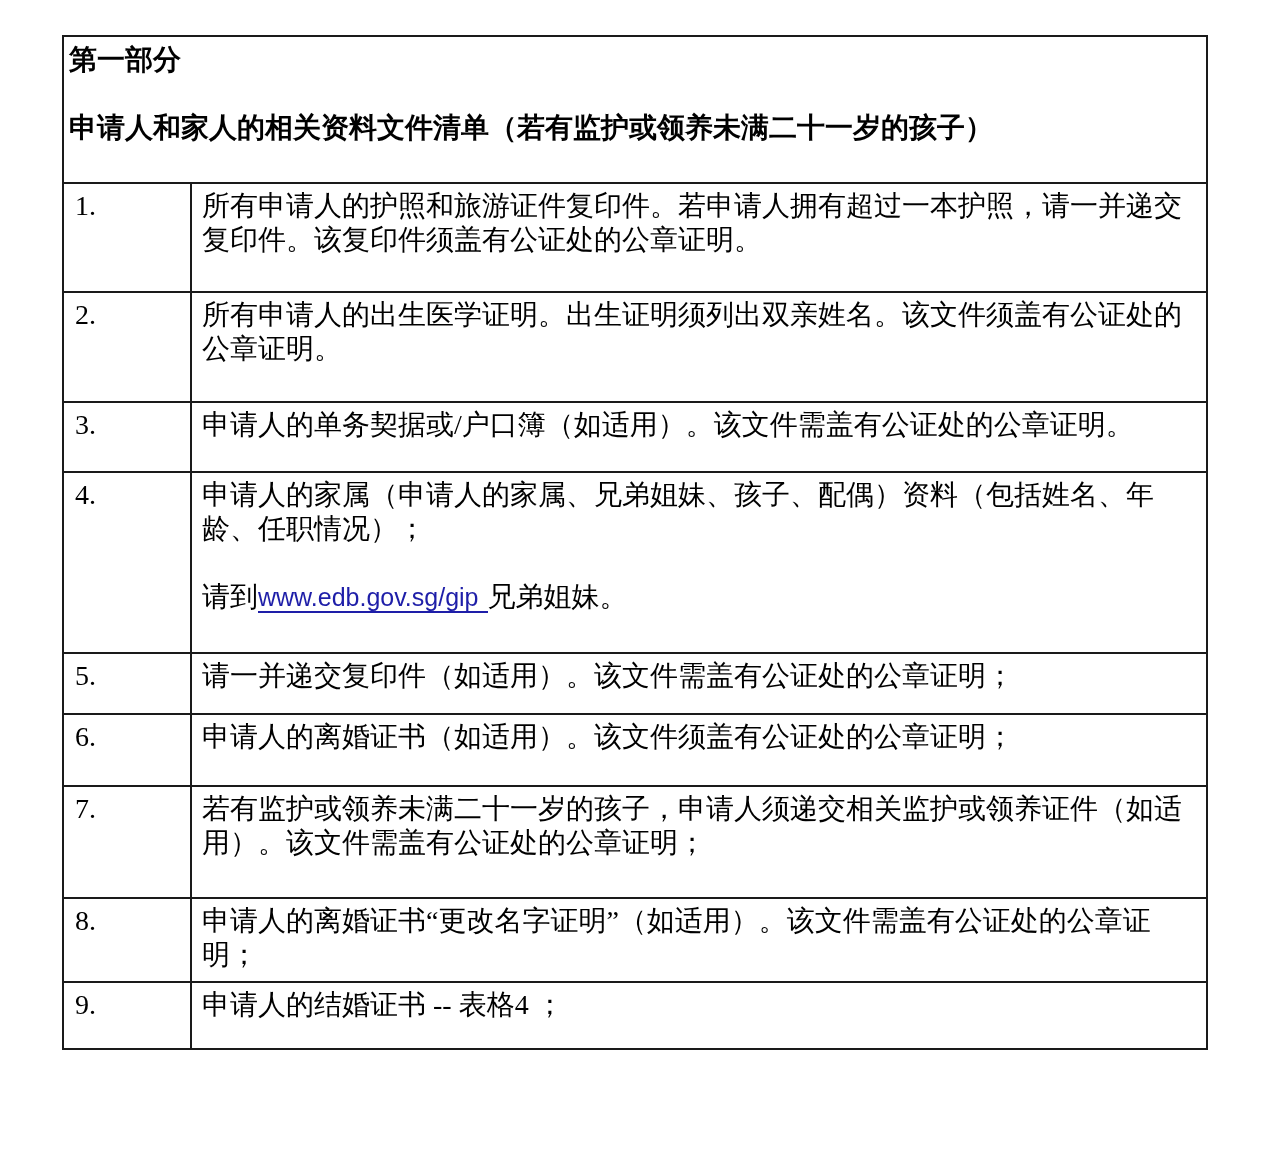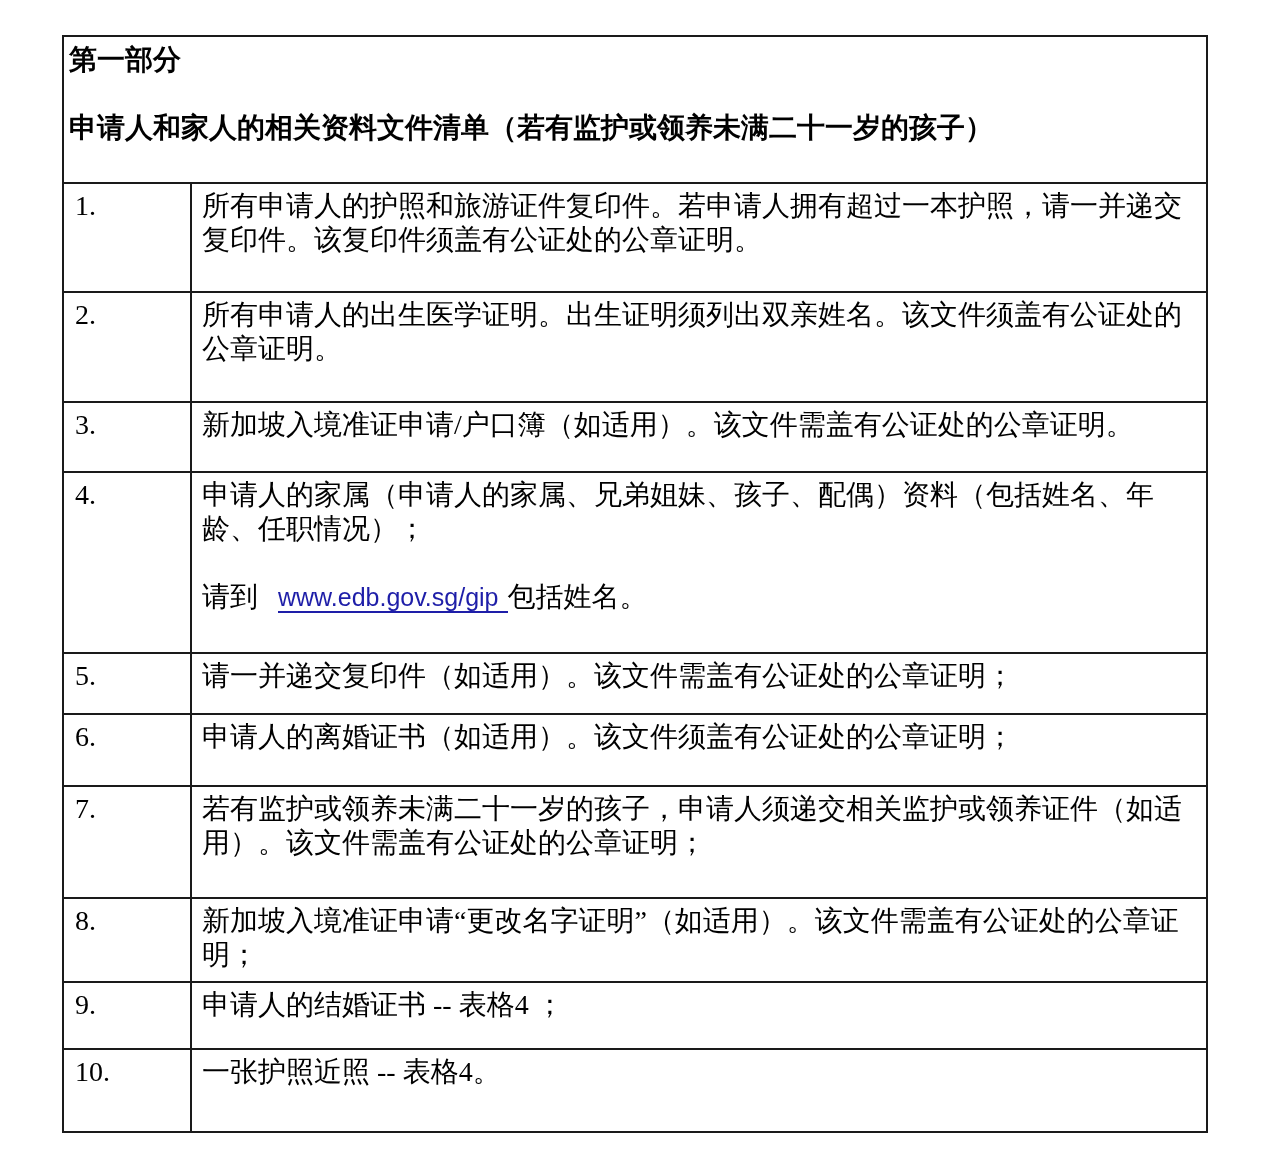--- a/index.html
+++ b/index.html
@@ -88,55 +88,51 @@
     <td class="text">所有申请人的护照和旅游证件复印件。若申请人拥有超过一本护照，请一并递交复印件。该复印件须盖有公证处的公章证明。</td>
   </tr>
 
   <tr class="r2">
     <td class="num">2.</td>
     <td class="text">所有申请人的出生医学证明。出生证明须列出双亲姓名。该文件须盖有公证处的公章证明。</td>
   </tr>
 
   <tr class="r3">
     <td class="num">3.</td>
-    <td class="text">新加坡入境准证申请/户口簿（如适用）。该文件需盖有公证处的公章证明。</td>
+    <td class="text">申请人的单务契据或/户口簿（如适用）。该文件需盖有公证处的公章证明。</td>
   </tr>
 
   <tr class="r4">
     <td class="num">4.</td>
     <td class="text">
       <div>申请人的家属（申请人的家属、兄弟姐妹、孩子、配偶）资料（包括姓名、年龄、任职情况）；</div>
       <div class="spacer"></div>
-      <div><span>请到</span><a class="link" style="color: rgb(30, 30, 168); border-bottom-color: rgb(30, 30, 168); margin-left: 20px;">www.edb.gov.sg/gip</a><span>包括姓名。</span></div>
+      <div><span>请到</span><a class="link" style="color: rgb(30, 30, 168); border-bottom-color: rgb(30, 30, 168);">www.edb.gov.sg/gip</a><span>兄弟姐妹。</span></div>
     </td>
   </tr>
 
   <tr class="r5">
     <td class="num">5.</td>
     <td class="text">请一并递交复印件（如适用）。该文件需盖有公证处的公章证明；</td>
   </tr>
 
   <tr class="r6">
     <td class="num">6.</td>
     <td class="text">申请人的离婚证书（如适用）。该文件须盖有公证处的公章证明；</td>
   </tr>
 
   <tr class="r7">
     <td class="num">7.</td>
     <td class="text">若有监护或领养未满二十一岁的孩子，申请人须递交相关监护或领养证件（如适用）。该文件需盖有公证处的公章证明；</td>
   </tr>
 
   <tr class="r8">
     <td class="num">8.</td>
-    <td class="text">新加坡入境准证申请“更改名字证明”（如适用）。该文件需盖有公证处的公章证明；</td>
+    <td class="text">申请人的离婚证书“更改名字证明”（如适用）。该文件需盖有公证处的公章证明；</td>
   </tr>
 
   <tr class="r9">
     <td class="num">9.</td>
     <td class="text">申请人的结婚证书 -- 表格4 ；</td>
   </tr>
 
-  <tr class="r10">
-    <td class="num">10.</td>
-    <td class="text">一张护照近照 -- 表格4。</td>
-  </tr>
 </tbody>
   </table>
 
 </body></html>

